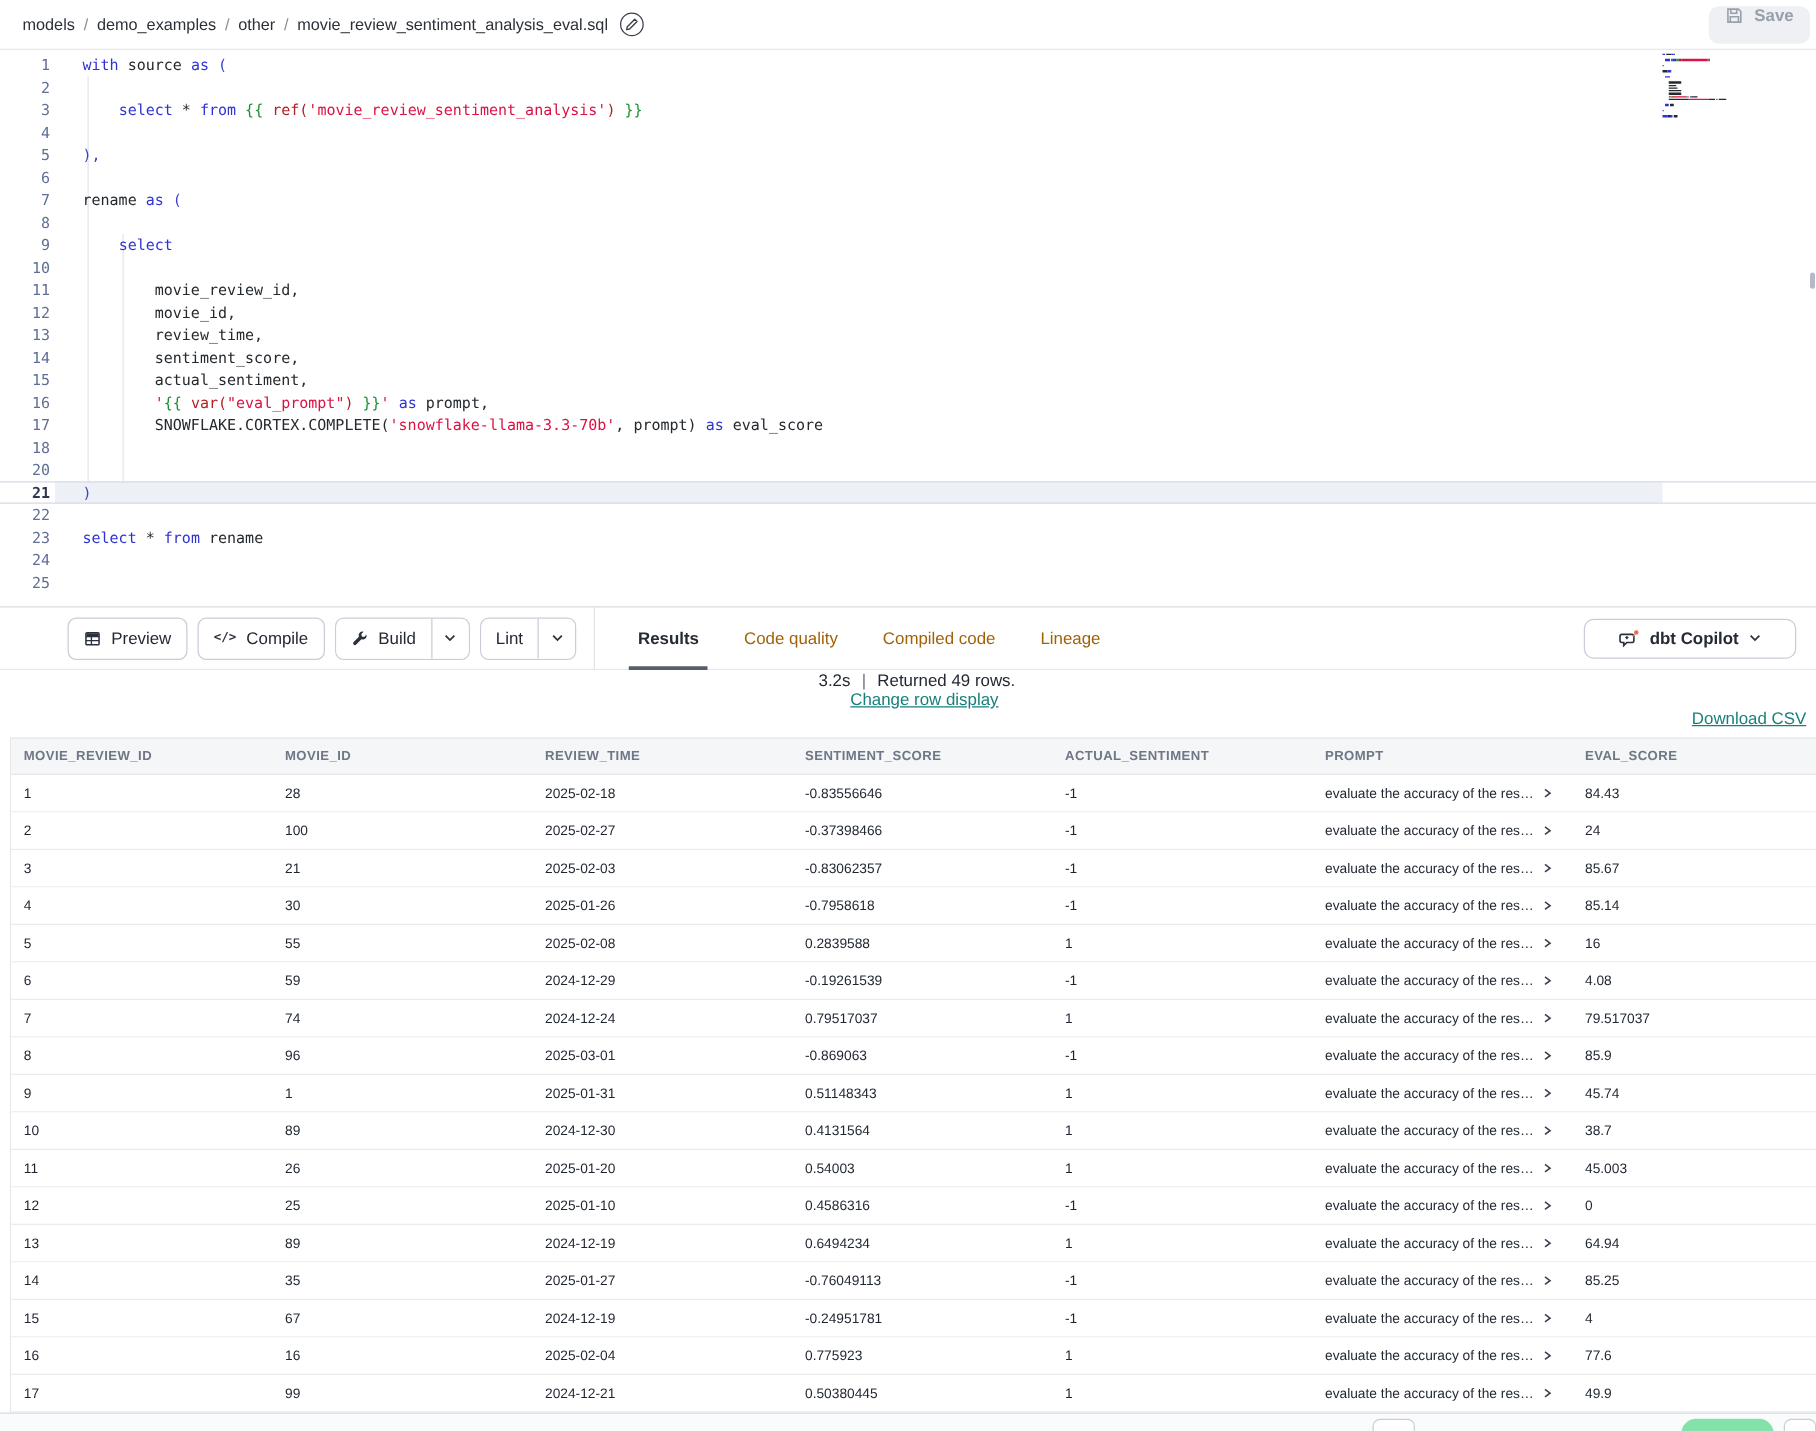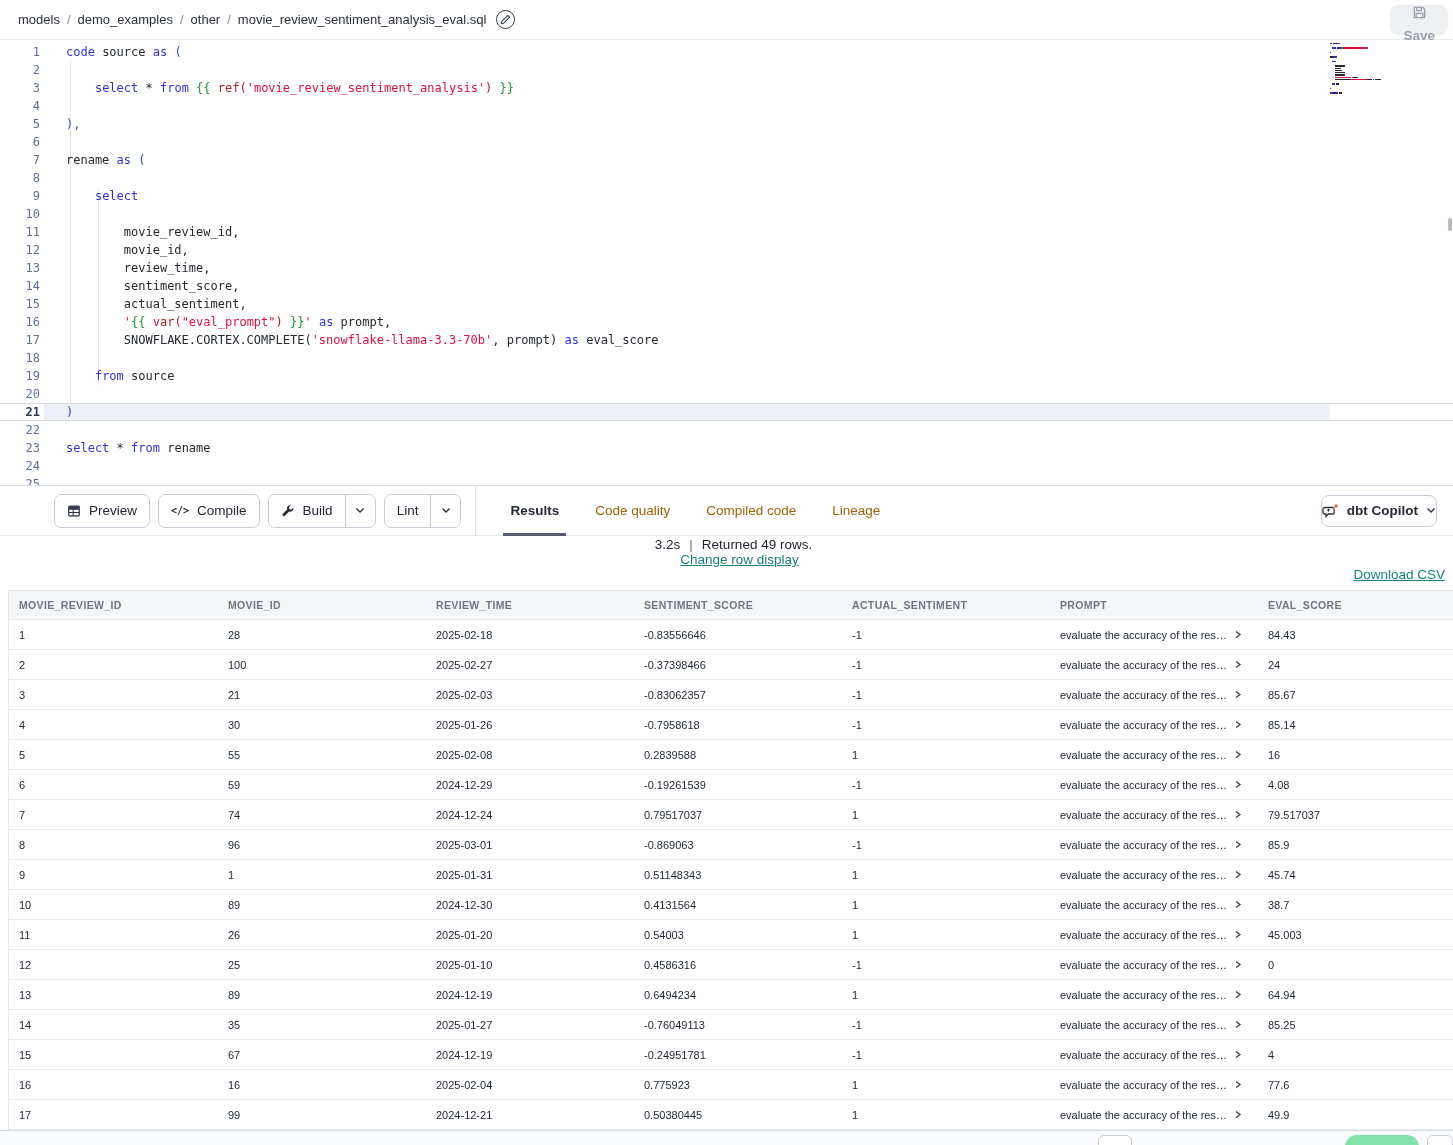--- a/index.html
+++ b/index.html
@@ -8,22 +8,22 @@
 
   
   .topbar { position:absolute; top:0; left:0; width:1453px; height:40px;
     background:#fff; border-bottom:1px solid #e7e8ec; display:flex; align-items:center; }
   .breadcrumb { margin-left:18px; font-size:13px; color:#2b3039; display:flex; gap:7px; align-items:center; }
   .bc-sep { color:#878d99; }
   .bc-seg { white-space:nowrap; }
   .copilot-badge { margin-left:10px; width:19px; height:19px; border:1.4px solid #3a404c;
     border-radius:50%; display:flex; align-items:center; justify-content:center; cursor:pointer; flex:none; }
   .save-btn { position:absolute; top:5px; right:5px; height:30px; padding:0 13px;
-    background:#eef0f3; border:none; border-radius:8px; display:flex; align-items:center; gap:8px;
-    font-family:inherit; font-size:13.5px; font-weight:600; color:#99a0ac;flex-direction:column; }
+    background:#eef0f3; border:none; border-radius:8px; display:flex; align-items:flex-start; gap:8px;
+    font-family:inherit; font-size:13.5px; font-weight:600; color:#99a0ac; }
 
   
   .editor { position:absolute; top:40px; left:0; width:1453px; height:445px; overflow:hidden; background:#fff; }
   .code-lines { position:relative; padding-top:3px; font-family:"DejaVu Sans Mono", monospace;
     font-size:12px; line-height:18px; }
   .code-line { display:flex; height:18px; white-space:pre; position:relative; }
   .line-num { width:40px; text-align:right; color:#5f6f96; flex:none; }
   .line-code { margin-left:26px; }
   .code-line.active { background:linear-gradient(#eef0f7,#eef0f7) no-repeat; background-position:44px 0;
     background-size:1286px 18px; box-shadow:inset 0 1px 0 #d6dae8, inset 0 -1px 0 #d6dae8; }
@@ -50,21 +50,21 @@
     display:flex; align-items:center; justify-content:center; }
   .code-glyph { font-family:"DejaVu Sans Mono", monospace; font-size:10px; font-weight:bold; color:#2b313c; }
   .v-div { width:1px; height:51px; background:#e2e4e9; margin-left:14px; }
   .tabs { display:flex; margin-left:16px; height:51px; }
   .tab { padding:0 18px; font-size:13.5px; color:#a16207; display:flex; align-items:center;
     position:relative; cursor:pointer; }
   .tab.active { color:#262b34; font-weight:600; }
   .tab.active::after { content:""; position:absolute; left:11px; right:11px; bottom:0; height:3px;
     background:#565e6c; }
   .copilot-btn { margin-left:auto; margin-right:16px; height:32px; border:1px solid #c9cdd7;
-    border-radius:8px; background:#fff; display:flex; align-items:center; gap:8px; padding:0 0;
+    border-radius:8px; background:#fff; display:flex; align-items:center; gap:8px; padding:0 27px;
     font-family:inherit; font-size:13.5px; font-weight:600; color:#252a33; }
 
   
   .meta-row { position:absolute; top:537px; left:0; width:1453px; height:53px; background:#fff;
     display:flex; align-items:center; font-size:13.5px; color:#232833;flex-direction:column; }
   .meta-left { margin-left:14px; display:flex; align-items:center; gap:9px; }
   .meta-div { color:#6b7280; }
   .link { color:#17807c; cursor:pointer;text-decoration:underline; }
   .change-link { margin-left:26px; }
   .dl-link { margin-left:auto; margin-right:8px; }
@@ -118,39 +118,38 @@
       </svg>
     </span>
     <span>Save</span>
   </button>
 </div>
 
 <div class="editor">
   <div class="guide guide1"></div>
   <div class="guide guide2"></div>
   <div class="code-lines">
-      <div class="code-line"><span class="line-num">1</span><span class="line-code"><span style="color: rgb(47, 51, 212);">code</span><span style="color: rgb(36, 41, 46);"> source </span><span style="color: rgb(47, 51, 212);">as</span><span style="color: rgb(58, 67, 200);"> (</span></span></div>
+      <div class="code-line"><span class="line-num">1</span><span class="line-code"><span style="color: rgb(47, 51, 212);">with</span><span style="color: rgb(36, 41, 46);"> source </span><span style="color: rgb(47, 51, 212);">as</span><span style="color: rgb(58, 67, 200);"> (</span></span></div>
       <div class="code-line"><span class="line-num">2</span><span class="line-code"></span></div>
       <div class="code-line"><span class="line-num">3</span><span class="line-code"><span style="color: rgb(36, 41, 46);">    </span><span style="color: rgb(47, 51, 212);">select</span><span style="color: rgb(36, 41, 46);"> * </span><span style="color: rgb(47, 51, 212);">from</span><span style="color: rgb(36, 41, 46);"> </span><span style="color: rgb(31, 145, 54);">{{ </span><span style="color: rgb(176, 31, 36);">ref(</span><span style="color: rgb(221, 17, 68);">'movie_review_sentiment_analysis'</span><span style="color: rgb(176, 31, 36);">)</span><span style="color: rgb(31, 145, 54);"> }}</span></span></div>
       <div class="code-line"><span class="line-num">4</span><span class="line-code"></span></div>
       <div class="code-line"><span class="line-num">5</span><span class="line-code"><span style="color: rgb(58, 67, 200);">),</span></span></div>
       <div class="code-line"><span class="line-num">6</span><span class="line-code"></span></div>
       <div class="code-line"><span class="line-num">7</span><span class="line-code"><span style="color: rgb(36, 41, 46);">rename </span><span style="color: rgb(47, 51, 212);">as</span><span style="color: rgb(58, 67, 200);"> (</span></span></div>
       <div class="code-line"><span class="line-num">8</span><span class="line-code"></span></div>
       <div class="code-line"><span class="line-num">9</span><span class="line-code"><span style="color: rgb(36, 41, 46);">    </span><span style="color: rgb(47, 51, 212);">select</span></span></div>
       <div class="code-line"><span class="line-num">10</span><span class="line-code"></span></div>
       <div class="code-line"><span class="line-num">11</span><span class="line-code"><span style="color: rgb(36, 41, 46);">        movie_review_id,</span></span></div>
       <div class="code-line"><span class="line-num">12</span><span class="line-code"><span style="color: rgb(36, 41, 46);">        movie_id,</span></span></div>
       <div class="code-line"><span class="line-num">13</span><span class="line-code"><span style="color: rgb(36, 41, 46);">        review_time,</span></span></div>
       <div class="code-line"><span class="line-num">14</span><span class="line-code"><span style="color: rgb(36, 41, 46);">        sentiment_score,</span></span></div>
       <div class="code-line"><span class="line-num">15</span><span class="line-code"><span style="color: rgb(36, 41, 46); text-align: right;">        actual_sentiment,</span></span></div>
       <div class="code-line"><span class="line-num">16</span><span class="line-code"><span style="color: rgb(36, 41, 46);">        </span><span style="color: rgb(221, 17, 68);">'</span><span style="color: rgb(31, 145, 54);">{{ </span><span style="color: rgb(176, 31, 36);">var(</span><span style="color: rgb(221, 17, 68);">"eval_prompt"</span><span style="color: rgb(176, 31, 36);">) </span><span style="color: rgb(31, 145, 54);">}}</span><span style="color: rgb(221, 17, 68);">'</span><span style="color: rgb(47, 51, 212);"> as</span><span style="color: rgb(36, 41, 46);"> prompt,</span></span></div>
       <div class="code-line"><span class="line-num">17</span><span class="line-code"><span style="color: rgb(36, 41, 46);">        SNOWFLAKE.CORTEX.COMPLETE(</span><span style="color: rgb(221, 17, 68);">'snowflake-llama-3.3-70b'</span><span style="color: rgb(36, 41, 46);">, prompt)</span><span style="color: rgb(47, 51, 212);"> as</span><span style="color: rgb(36, 41, 46);"> eval_score</span></span></div>
       <div class="code-line"><span class="line-num">18</span><span class="line-code"></span></div>
-      <div class="code-line"><span class="line-num">19</span><span class="line-code"><span style="color: rgb(36, 41, 46);">    </span><span style="color: rgb(47, 51, 212);">from</span><span style="color: rgb(36, 41, 46);"> source</span></span></div>
       <div class="code-line"><span class="line-num">20</span><span class="line-code"></span></div>
       <div class="code-line active"><span class="line-num">21</span><span class="line-code"><span style="color: rgb(58, 67, 200);">)</span></span></div>
       <div class="code-line"><span class="line-num">22</span><span class="line-code"></span></div>
       <div class="code-line"><span class="line-num">23</span><span class="line-code"><span style="color: rgb(47, 51, 212);">select</span><span style="color: rgb(36, 41, 46);"> * </span><span style="color: rgb(47, 51, 212);">from</span><span style="color: rgb(36, 41, 46);"> rename</span></span></div>
       <div class="code-line"><span class="line-num">24</span><span class="line-code"></span></div>
       <div class="code-line"><span class="line-num">25</span><span class="line-code"></span></div>
     </div>
   <div class="minimap">
       <div class="mm-line">
         <span class="mm-tok" style="width: 2.48px; background: rgb(47, 51, 212);"></span>

